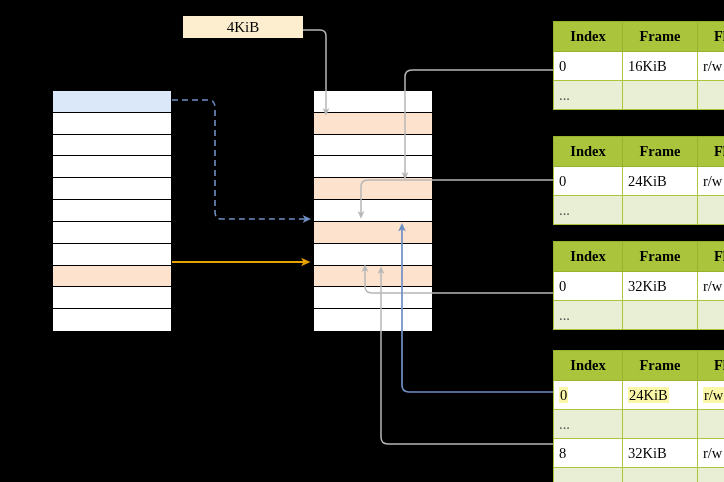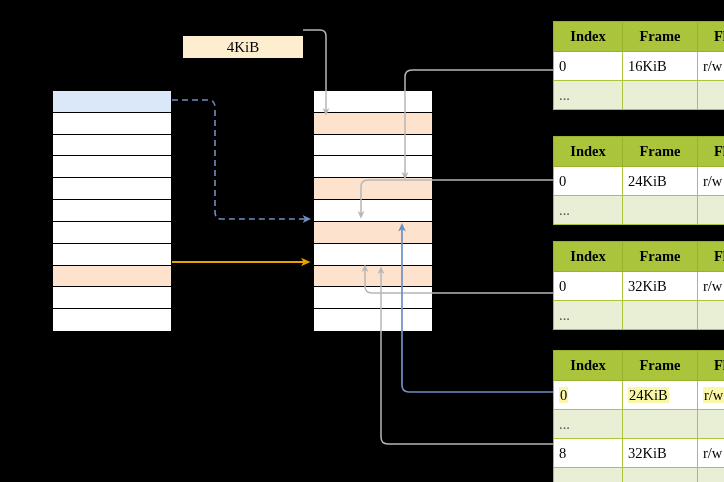--- a/index.html
+++ b/index.html
@@ -34,21 +34,21 @@
 
   
   #wires{position:absolute;left:0;top:0;width:724px;height:482px;
          pointer-events:none;}
 </style>
 </head>
 <body>
 
 <div id="stage">
 
-  <div class="labelbox" id="label-box" style="left:183px;top:36px;width:120px;height:22px;">4KiB</div>
+  <div class="labelbox" id="label-box" style="left:183px;top:16px;width:120px;height:22px;">4KiB</div>
 
   <div class="col" id="left-col" style="left:52px;top:90px;width:120px;height:240px;">
       <div class="cell blue" style="height: 21.8182px;"></div>
       <div class="cell" style="height: 21.8182px;"></div>
       <div class="cell" style="height: 21.8182px;"></div>
       <div class="cell" style="height: 21.8182px;"></div>
       <div class="cell" style="height: 21.8182px;"></div>
       <div class="cell" style="height: 21.8182px;"></div>
       <div class="cell" style="height: 21.8182px;"></div>
       <div class="cell" style="height: 21.8182px;"></div>

